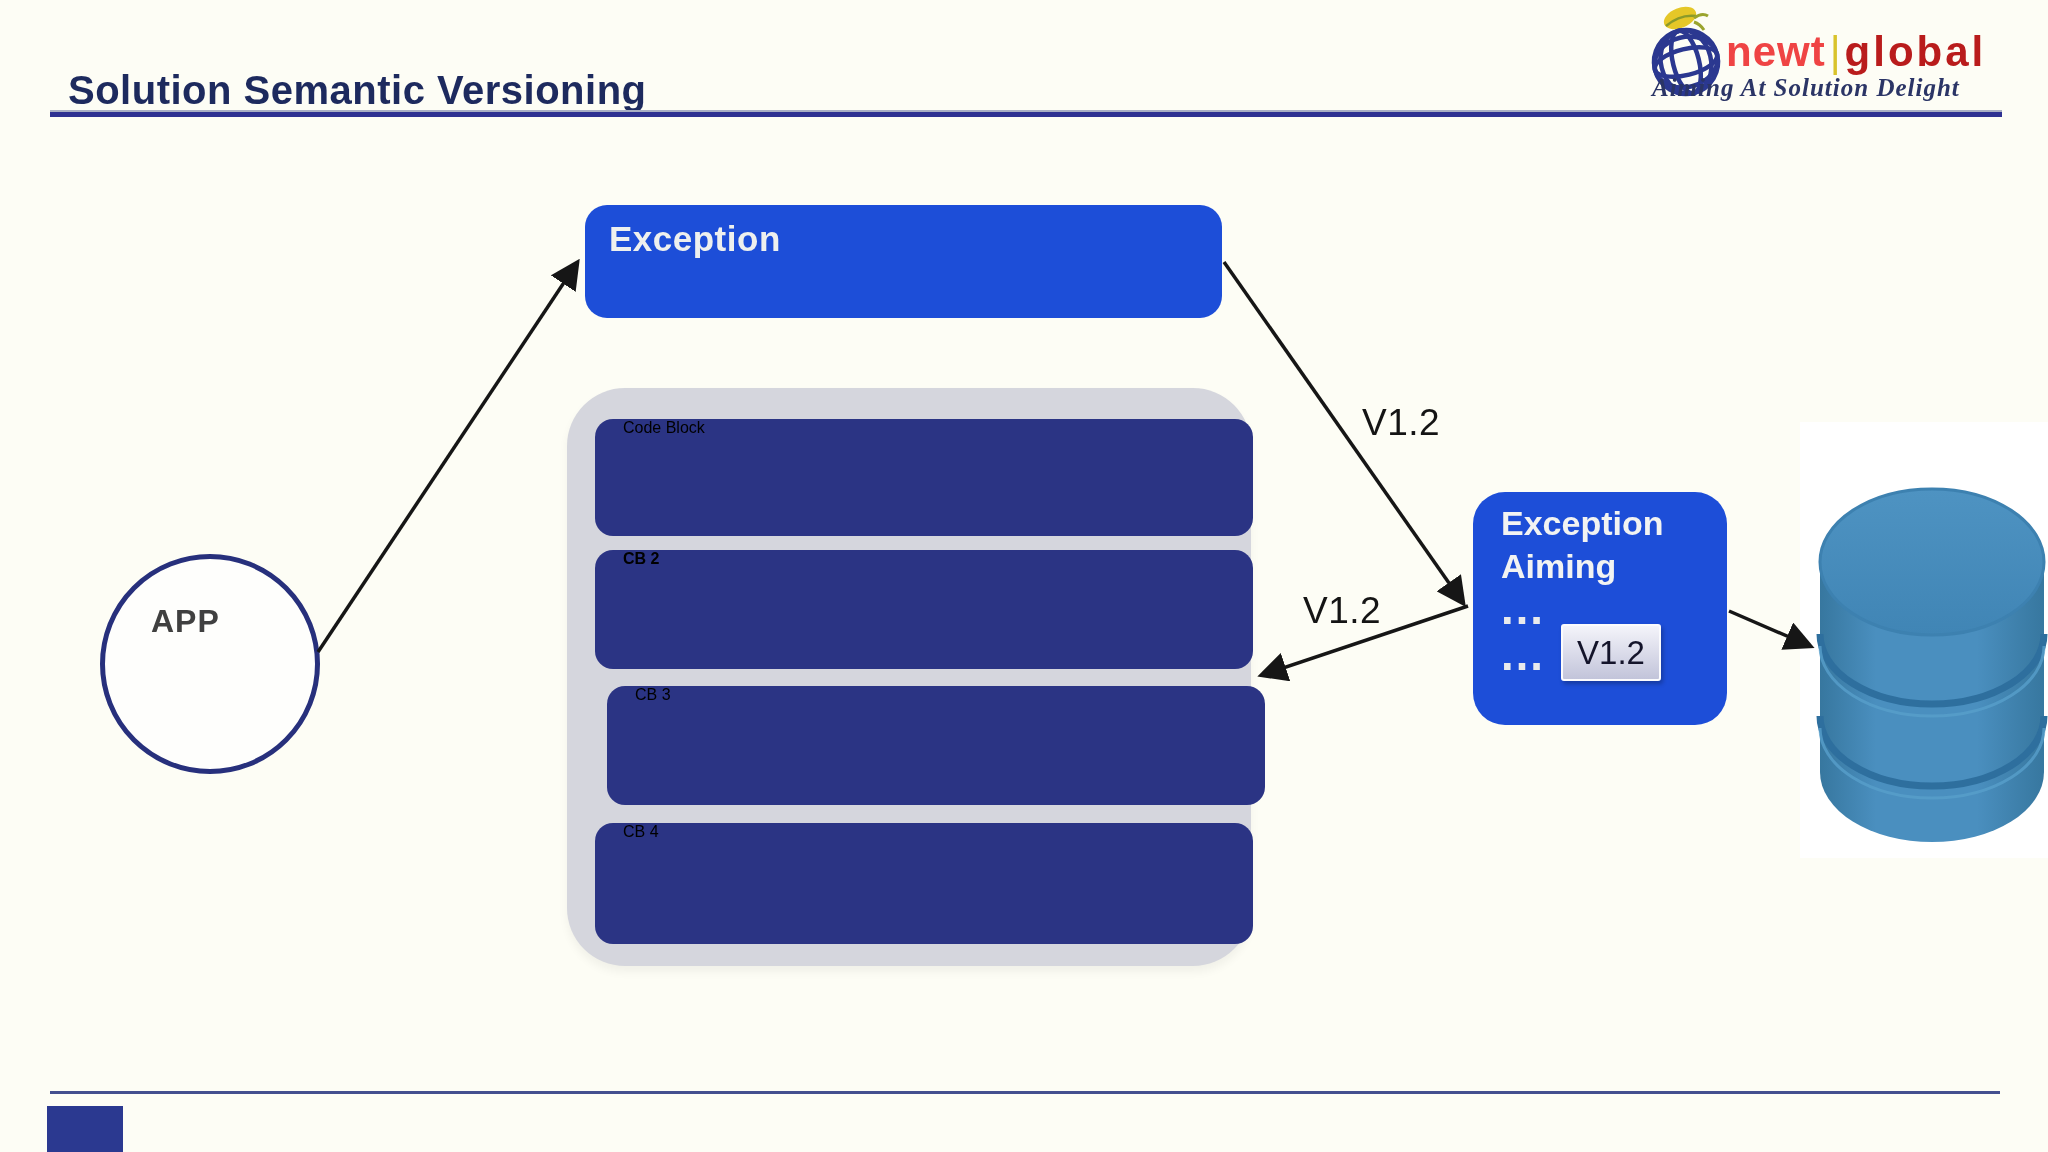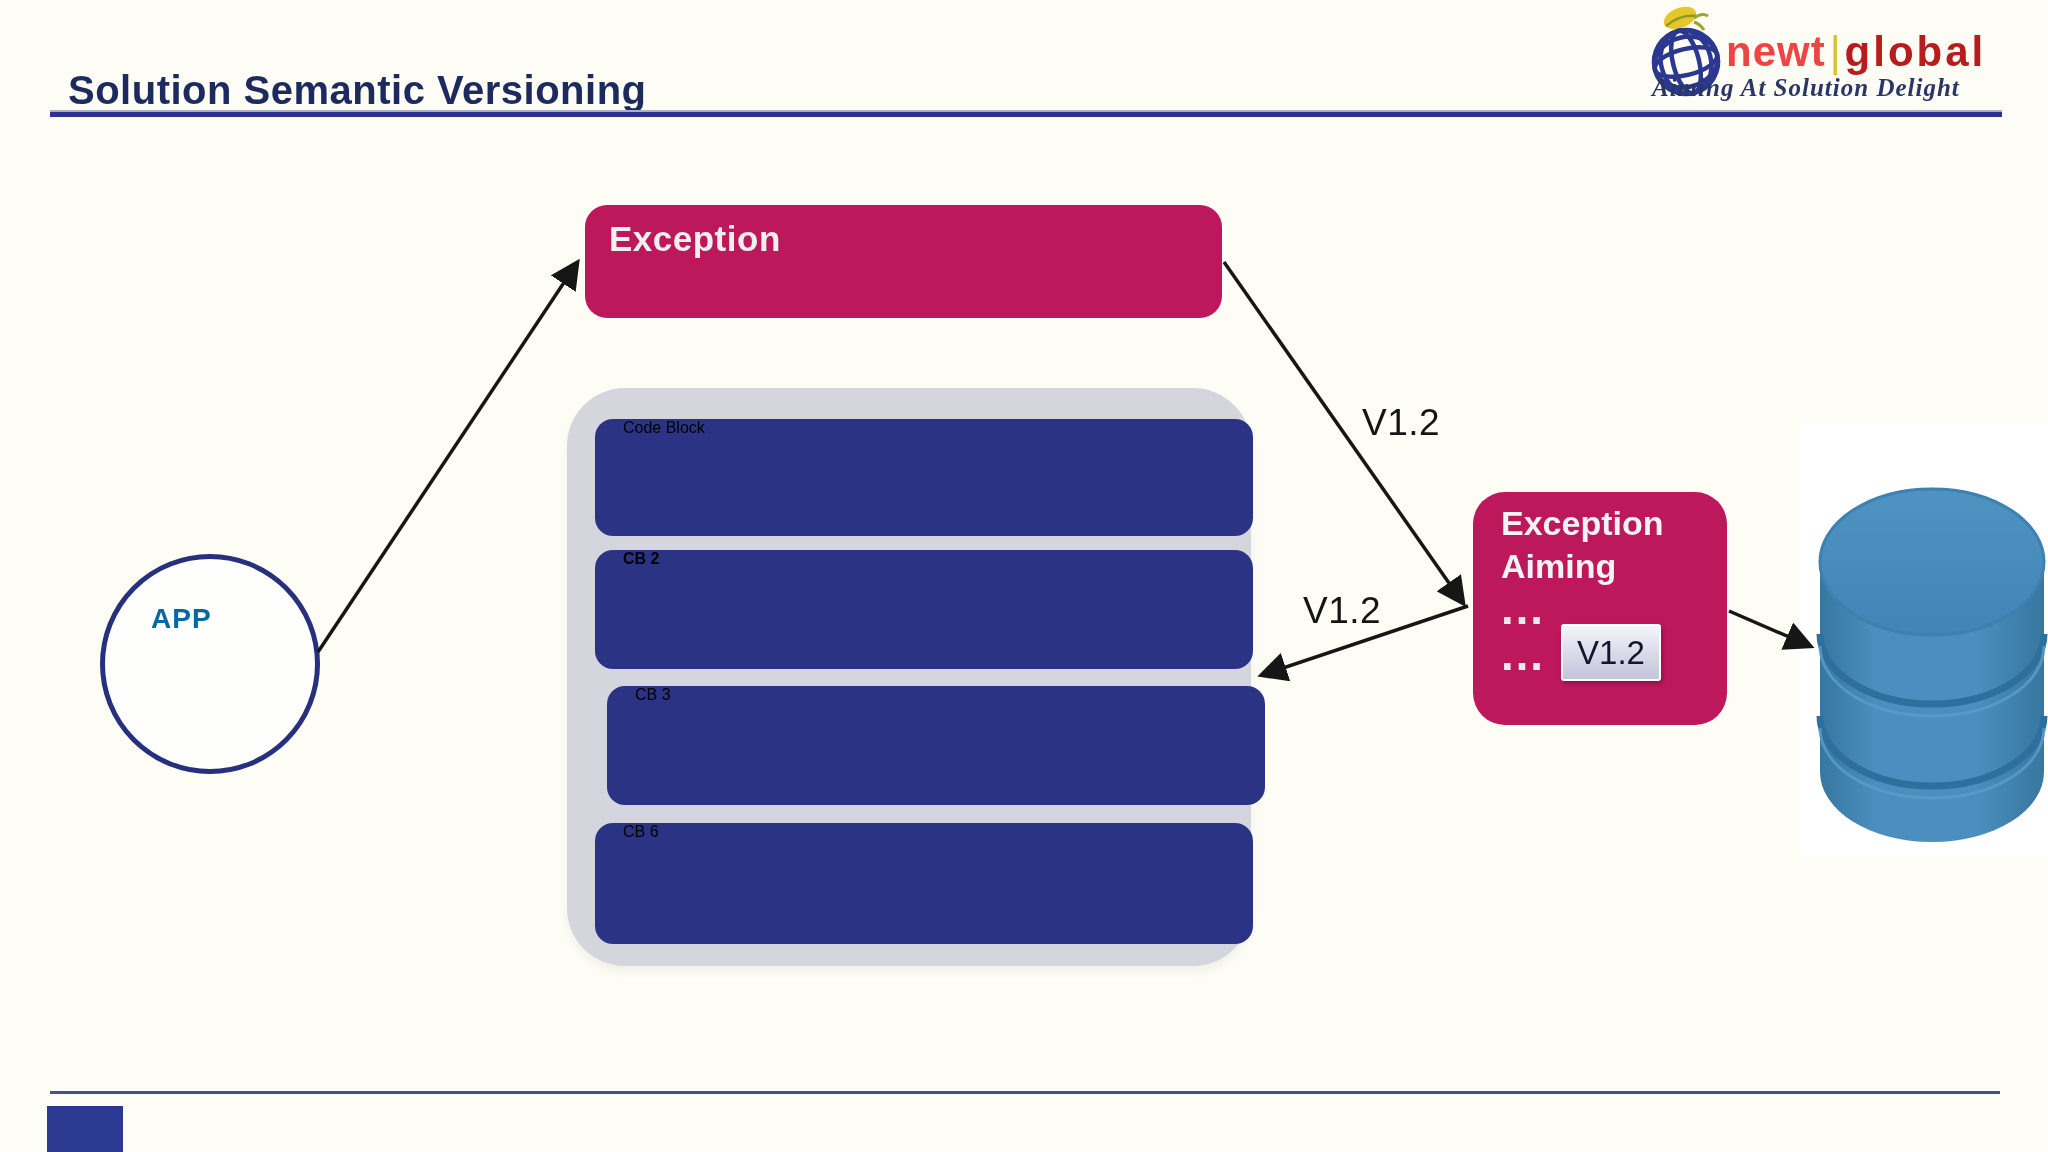--- a/index.html
+++ b/index.html
@@ -30,24 +30,24 @@
     font-family:"Liberation Serif", serif;font-style:italic;font-weight:bold;
     font-size:25px;color:#2b3566;letter-spacing:1px;
   }
   
   .app-node{
     position:absolute;left:100px;top:554px;width:220px;height:220px;
     border:5px solid #27307c;border-radius:50%;background:#fefefc;box-sizing:border-box;
   }
   .app-label{
     position:absolute;left:46px;top:44px;
-    font-size:28px;font-weight:bold;color:#0369a1;letter-spacing:1px;
+    font-size:32px;font-weight:bold;color:#404040;letter-spacing:1px;
   }
   .navy-box{
-    position:absolute;background:#be185d;border-radius:22px;
+    position:absolute;background:#1d4ed8;border-radius:22px;
   }
   .navy-box .box-label{
     position:absolute;left:24px;top:14px;
     font-size:35px;font-weight:bold;color:#eef0ee;letter-spacing:.5px;
   }
   .exception-box{left:585px;top:205px;width:637px;height:113px;}
   .code-container{
     position:absolute;left:567px;top:388px;width:684px;height:578px;
     background:#d5d6dd;border-radius:58px;
     box-shadow:0 6px 10px rgba(0,0,0,0.05);
@@ -130,21 +130,21 @@
     <div class="code-block cb1">
       <div class="box-label">Code Block</div>
     </div>
     <div class="code-block cb2">
       <div class="box-label">CB 2</div>
     </div>
     <div class="code-block cb3">
       <div class="box-label">CB 3</div>
     </div>
     <div class="code-block cb4">
-      <div class="box-label">CB 6</div>
+      <div class="box-label">CB 4</div>
     </div>
   </div>
 
   <div class="navy-box service-box">
     <div class="service-title">
       <span>Exception</span><br>
       <span>Aiming</span>
     </div>
     <div class="service-dots dots-top">…</div>
     <div class="service-dots dots-bottom">…</div>

